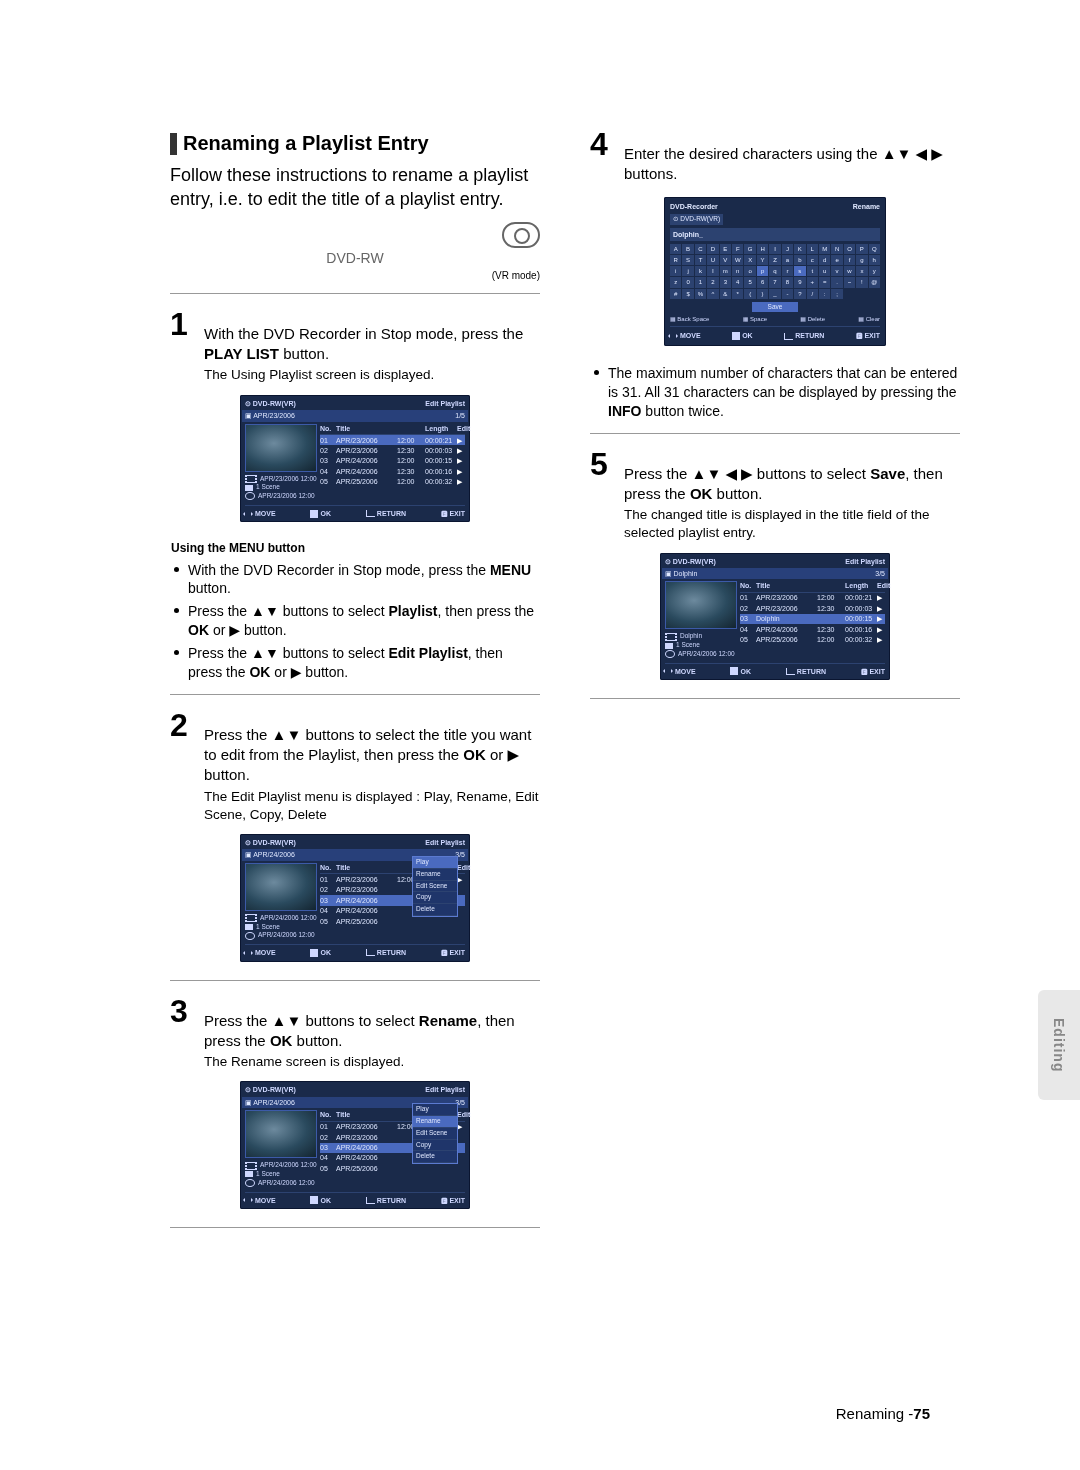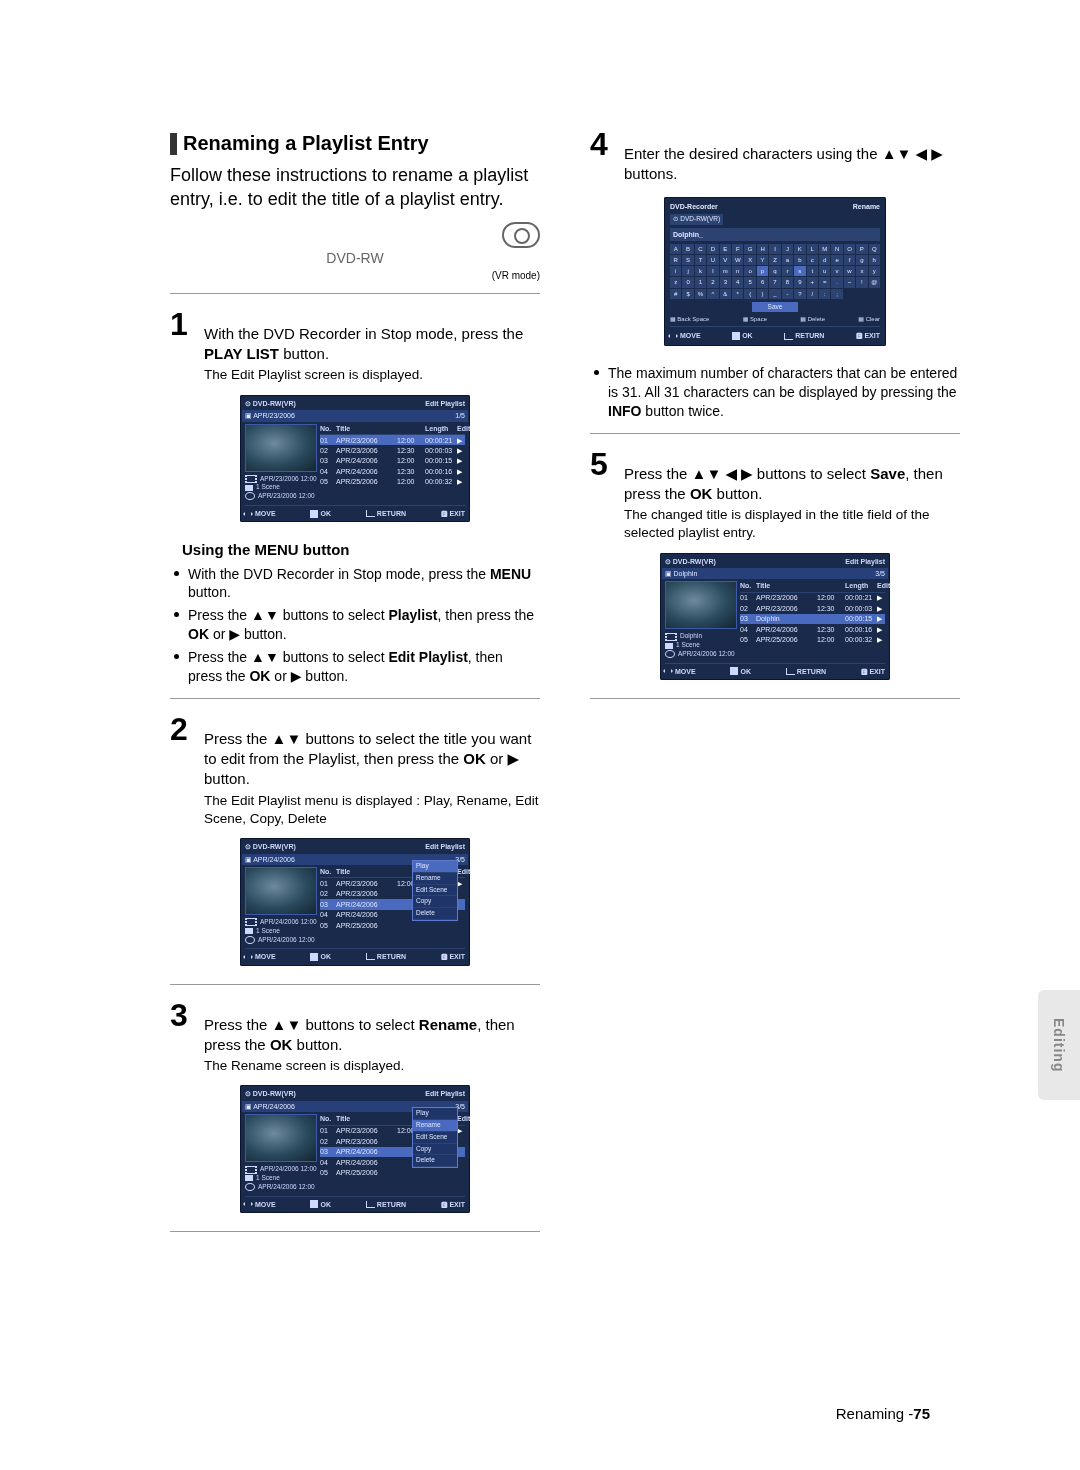--- a/index.html
+++ b/index.html
@@ -136,21 +136,21 @@
     width:210px;margin:12px auto 18px auto;box-shadow: 0 0 0 1px #0a1530 inset;
   }
   .rename-scr .rh{display:flex;justify-content:space-between;font-weight:bold;margin-bottom:3px;}
   .rename-scr .rtab{background:#2c4270;padding:1px 3px;display:inline-block;font-size:6.5px;}
   .rename-scr .inputline{background:#2c4270;margin:3px 0;padding:2px 3px;font-weight:bold;}
   .kb{display:grid;grid-template-columns:repeat(17,1fr);gap:1px;margin:3px 0;}
   .kb span{background:#2c4270;text-align:center;font-size:6px;padding:1px 0;}
   .kb span.sel{background:#4a6abf;}
   .savebtn{background:#4a6abf;width:46px;margin:3px auto 3px auto;text-align:center;padding:1px 0;font-size:6.5px;}
   .rlegend{display:flex;justify-content:space-between;font-size:6px;color:#cfd8ff;border-bottom:1px solid #2c4270;padding-bottom:3px;margin-bottom:3px;}
-  .sub-heading{font-weight:bold;font-size:15px;margin:16px 0 4px 12px;}
+  .sub-heading{font-weight:bold;font-size:12px;margin:16px 0 4px 1px;}
   ul.bullets{margin:4px 0 12px 0;padding-left:18px;}
   ul.bullets li{font-size:14px;margin-bottom:4px;list-style:none;position:relative;}
   ul.bullets li::before{content:"";position:absolute;left:-14px;top:6px;width:5px;height:5px;background:#000;border-radius:50%;}
   .side-tab{
     position:absolute;
     right:0; top:990px;
     width:42px;height:110px;
     background:#e8e8e8;
     border-radius:6px 0 0 6px;
     display:flex;align-items:center;justify-content:center;
@@ -188,21 +188,21 @@
     </div>
     <div class="vrmode">(VR mode)</div>
     <hr class="sep">
 
     <div class="step">
       <div class="step-num">1</div>
       <div class="step-body">
         <div class="main">
           <span>With the DVD Recorder in Stop mode, press the </span><b>PLAY LIST</b><span> button.</span>
         </div>
-        <div class="sub">The Edit Playlist screen is displayed.</div>
+        <div class="sub">The Using Playlist screen is displayed.</div>
       </div>
     </div>
 
     <div class="screenshot">
       <div class="scr">
         <div class="scr-hdr">
             <span>⊙ <span>DVD-RW(VR)</span></span>
             <span>Edit Playlist</span>
           </div>
         <div class="scr-sub">

